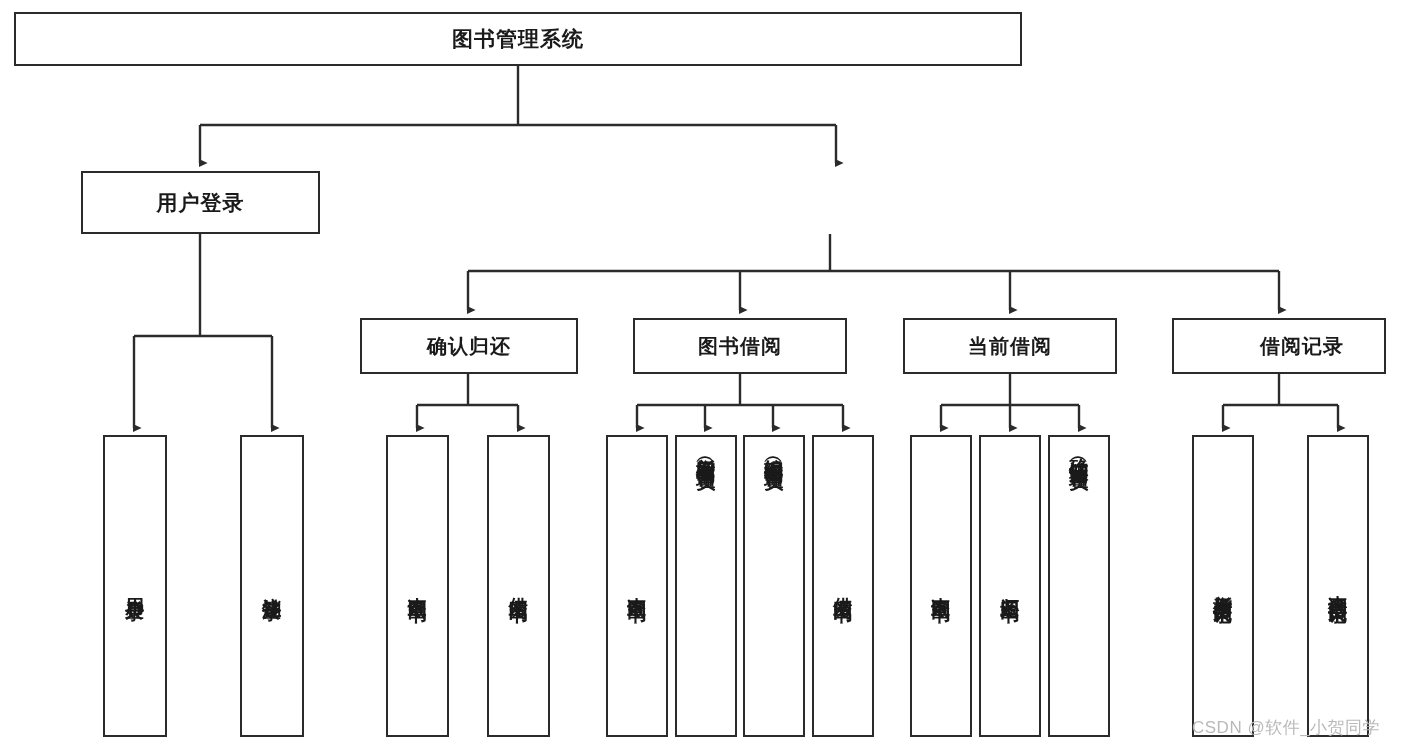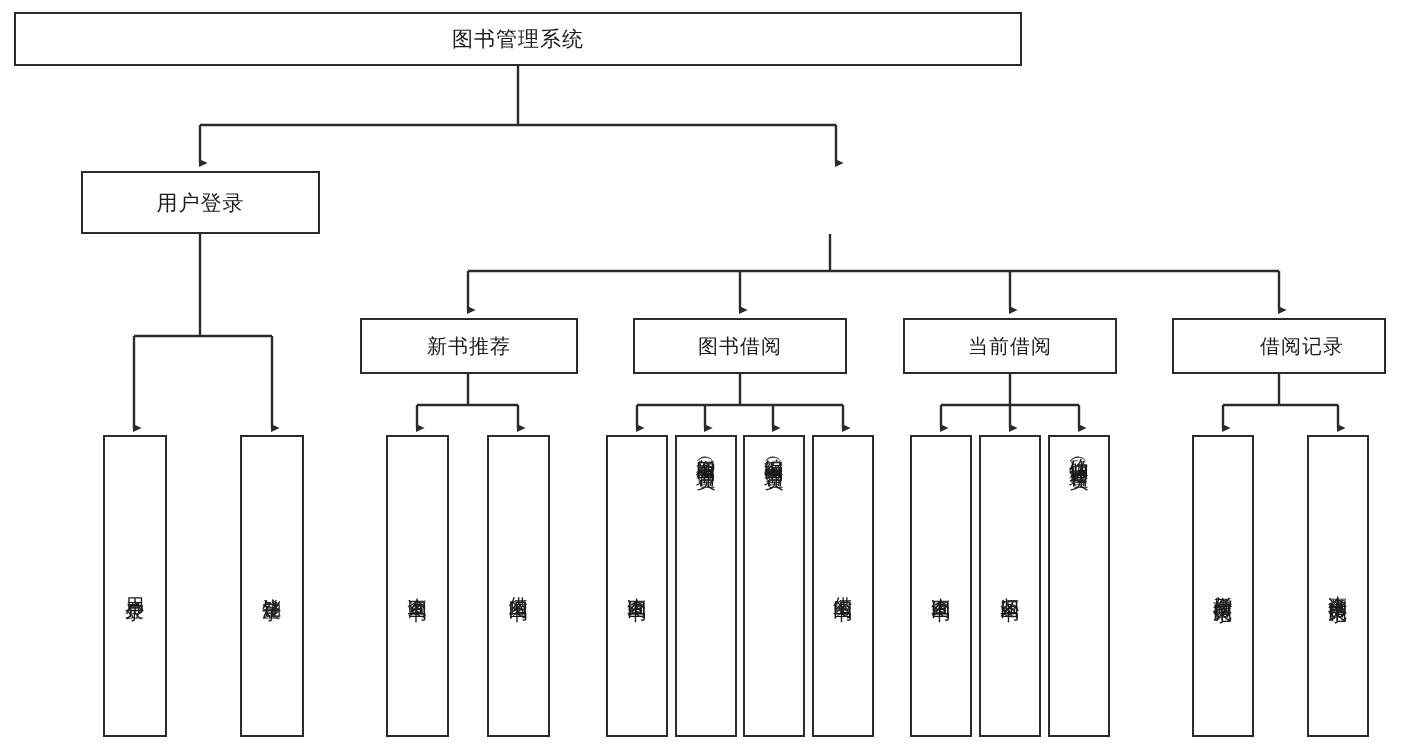--- a/index.html
+++ b/index.html
@@ -28,20 +28,21 @@
   }
   .node {
     position: absolute;
     box-sizing: border-box;
     border: 2px solid #2b2b2b;
     background: #ffffff;
     display: flex;
     align-items: center;
     justify-content: center;
     color: #1a1a1a;
+    font-weight: bold;
   }
   .node.h {
     font-size: 21px;
     letter-spacing: 1px;
   }
   .node.lvl3 {
     font-size: 20px;
     letter-spacing: 1px;
   }
   .node.leaf {
@@ -129,21 +130,21 @@
 
   <div class="node h" style="left:14px; top:12px; width:1008px; height:54px;">
     <span>图书管理系统</span>
   </div>
 
   <div class="node h" style="left:81px; top:171px; width:239px; height:63px;">
     <span>用户登录</span>
   </div>
 
   <div class="node lvl3" style="left:360px; top:318px; width:218px; height:56px;">
-    <span>新书推荐</span>
+    <span>确认归还</span>
   </div>
   <div class="node lvl3" style="left:903px; top:318px; width:214px; height:56px;">
     <span>当前借阅</span>
   </div>
   <div class="node lvl3" style="left:633px; top:318px; width:214px; height:56px;">
     <span>图书借阅</span>
   </div>
   <div class="node lvl3" style="left:1172px; top:318px; width:214px; height:56px;padding-left:46px;">
     <span>借阅记录</span>
   </div>
@@ -185,14 +186,15 @@
     <span class="vtext">确认归还（管理员）</span>
   </div>
 
   <div class="node leaf" style="left:1192px; top:435px; width:62px; height:302px;">
     <span class="vtext">新增借阅记录</span>
   </div>
   <div class="node leaf" style="left:1307px; top:435px; width:62px; height:302px;">
     <span class="vtext">查询借阅记录</span>
   </div>
 
+  <div id="watermark">CSDN @软件_小贺同学</div>
 
 </div>
 
 </body></html>

